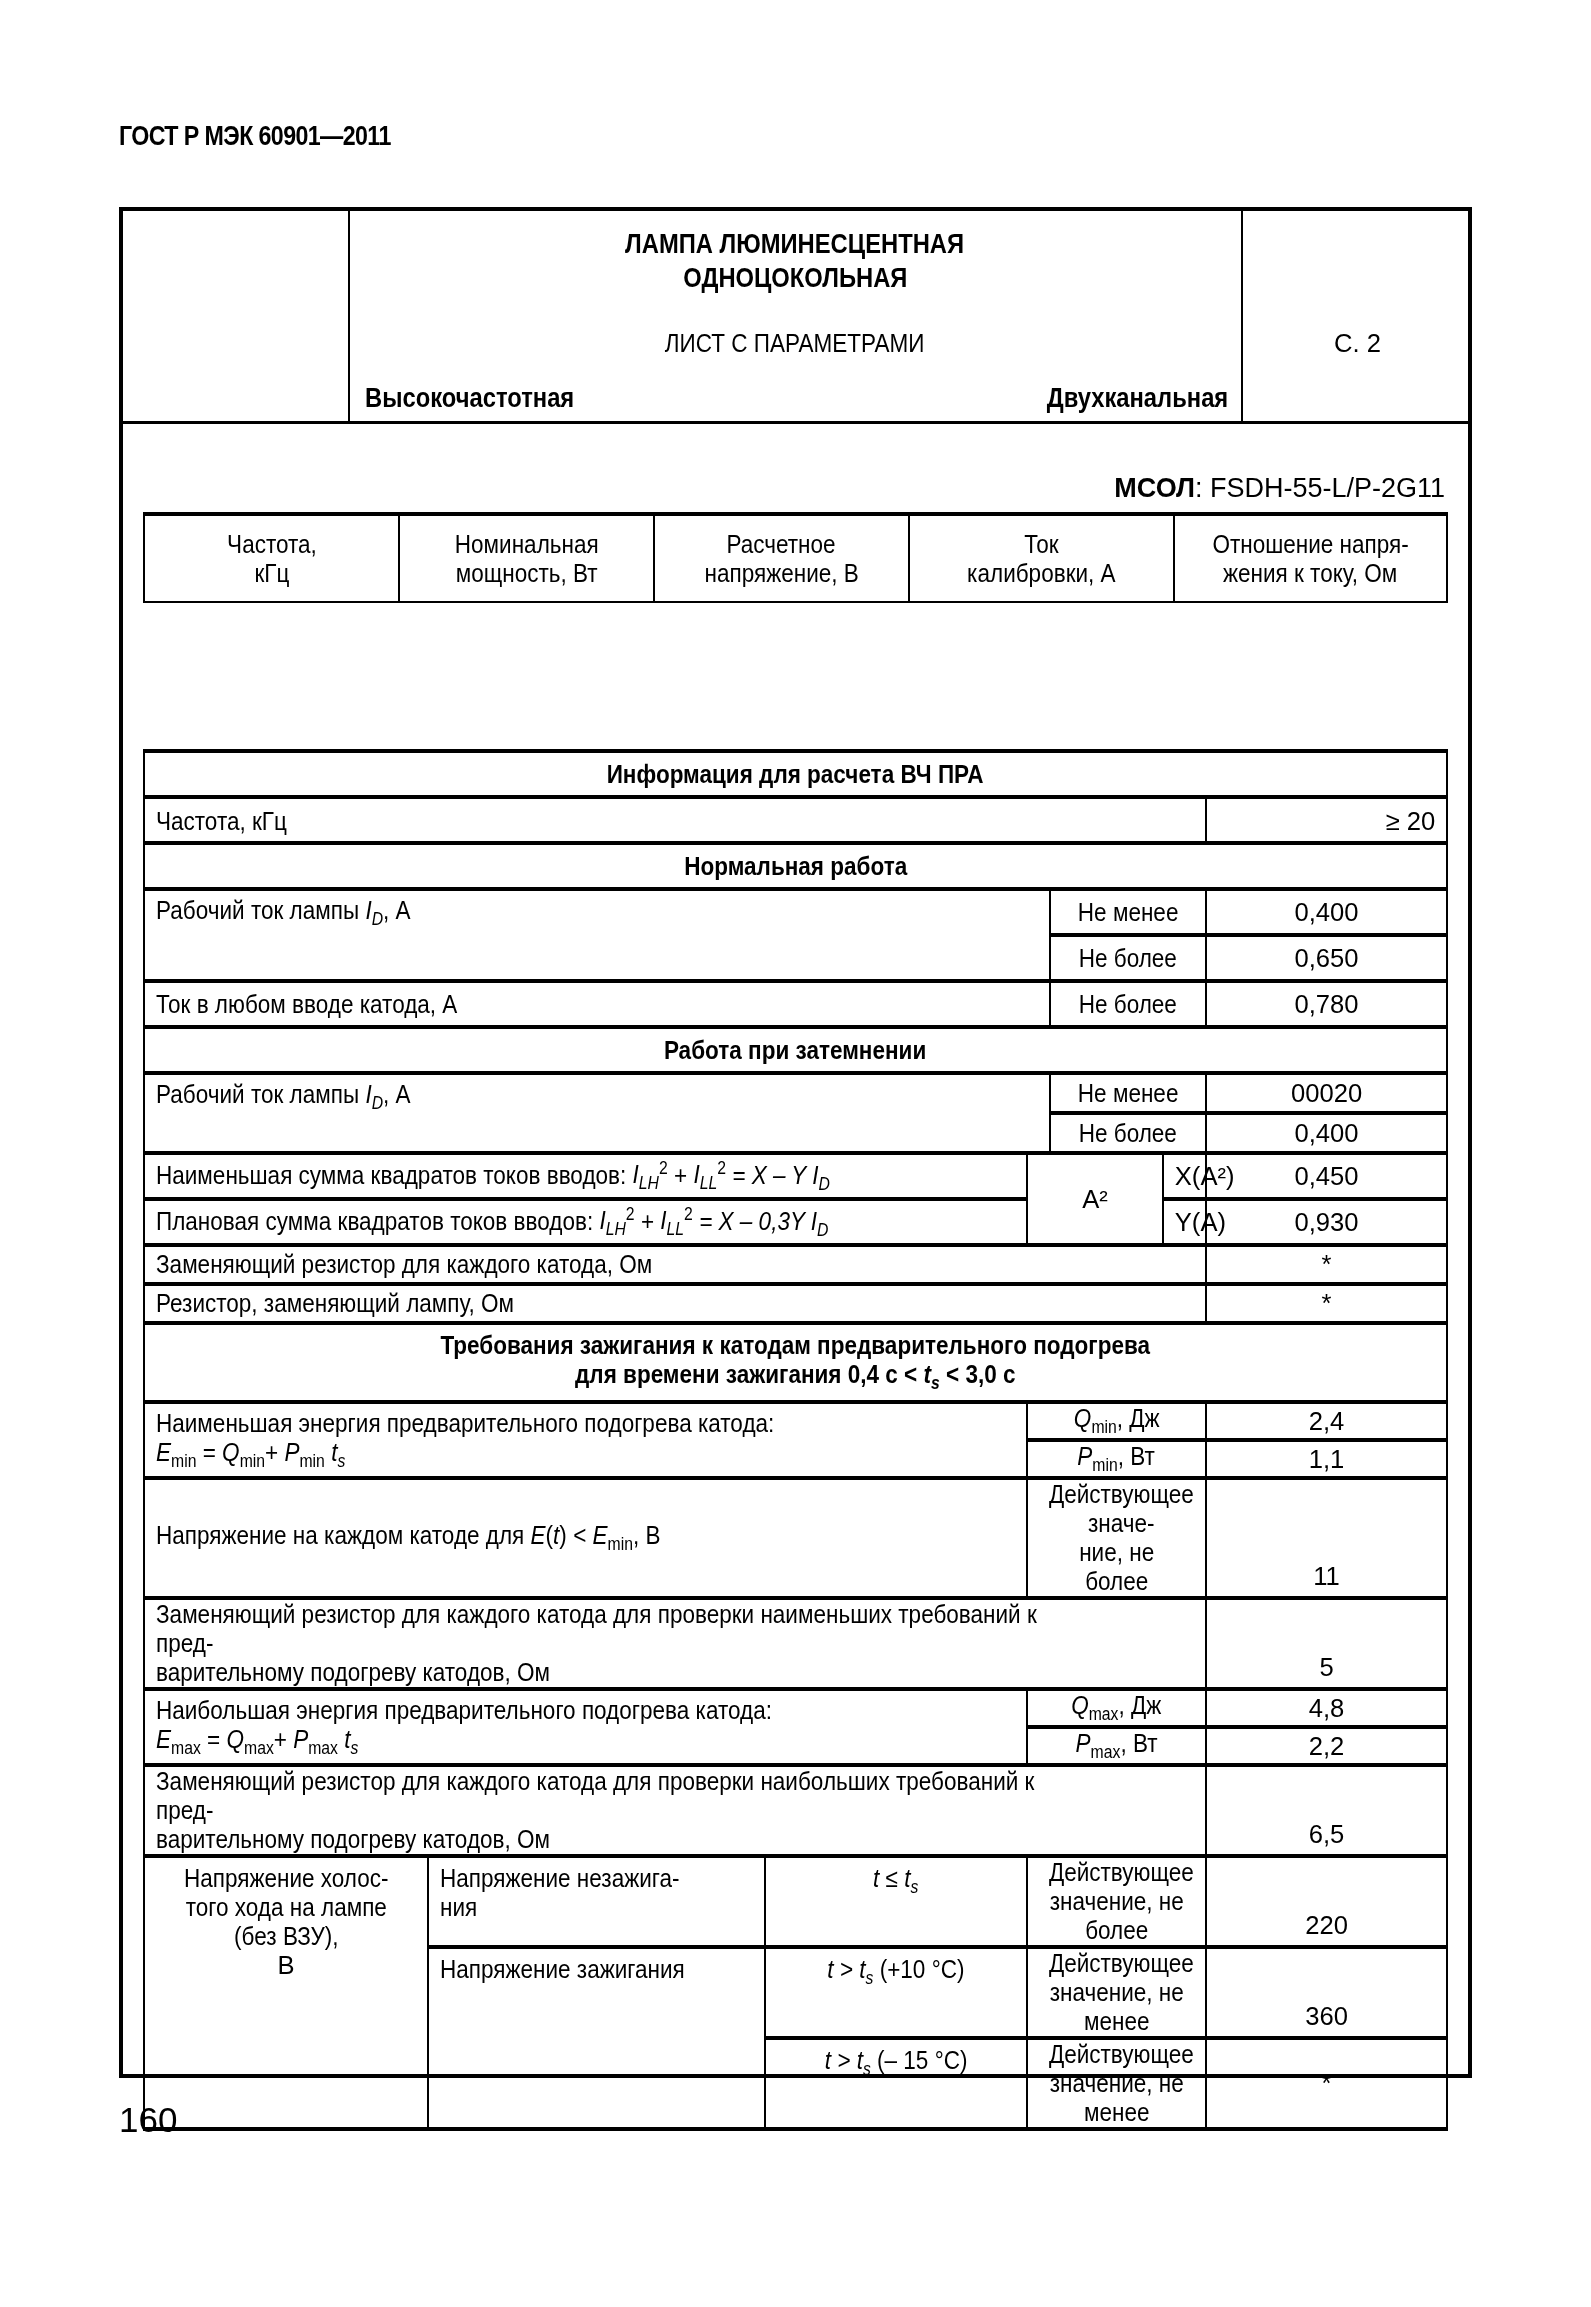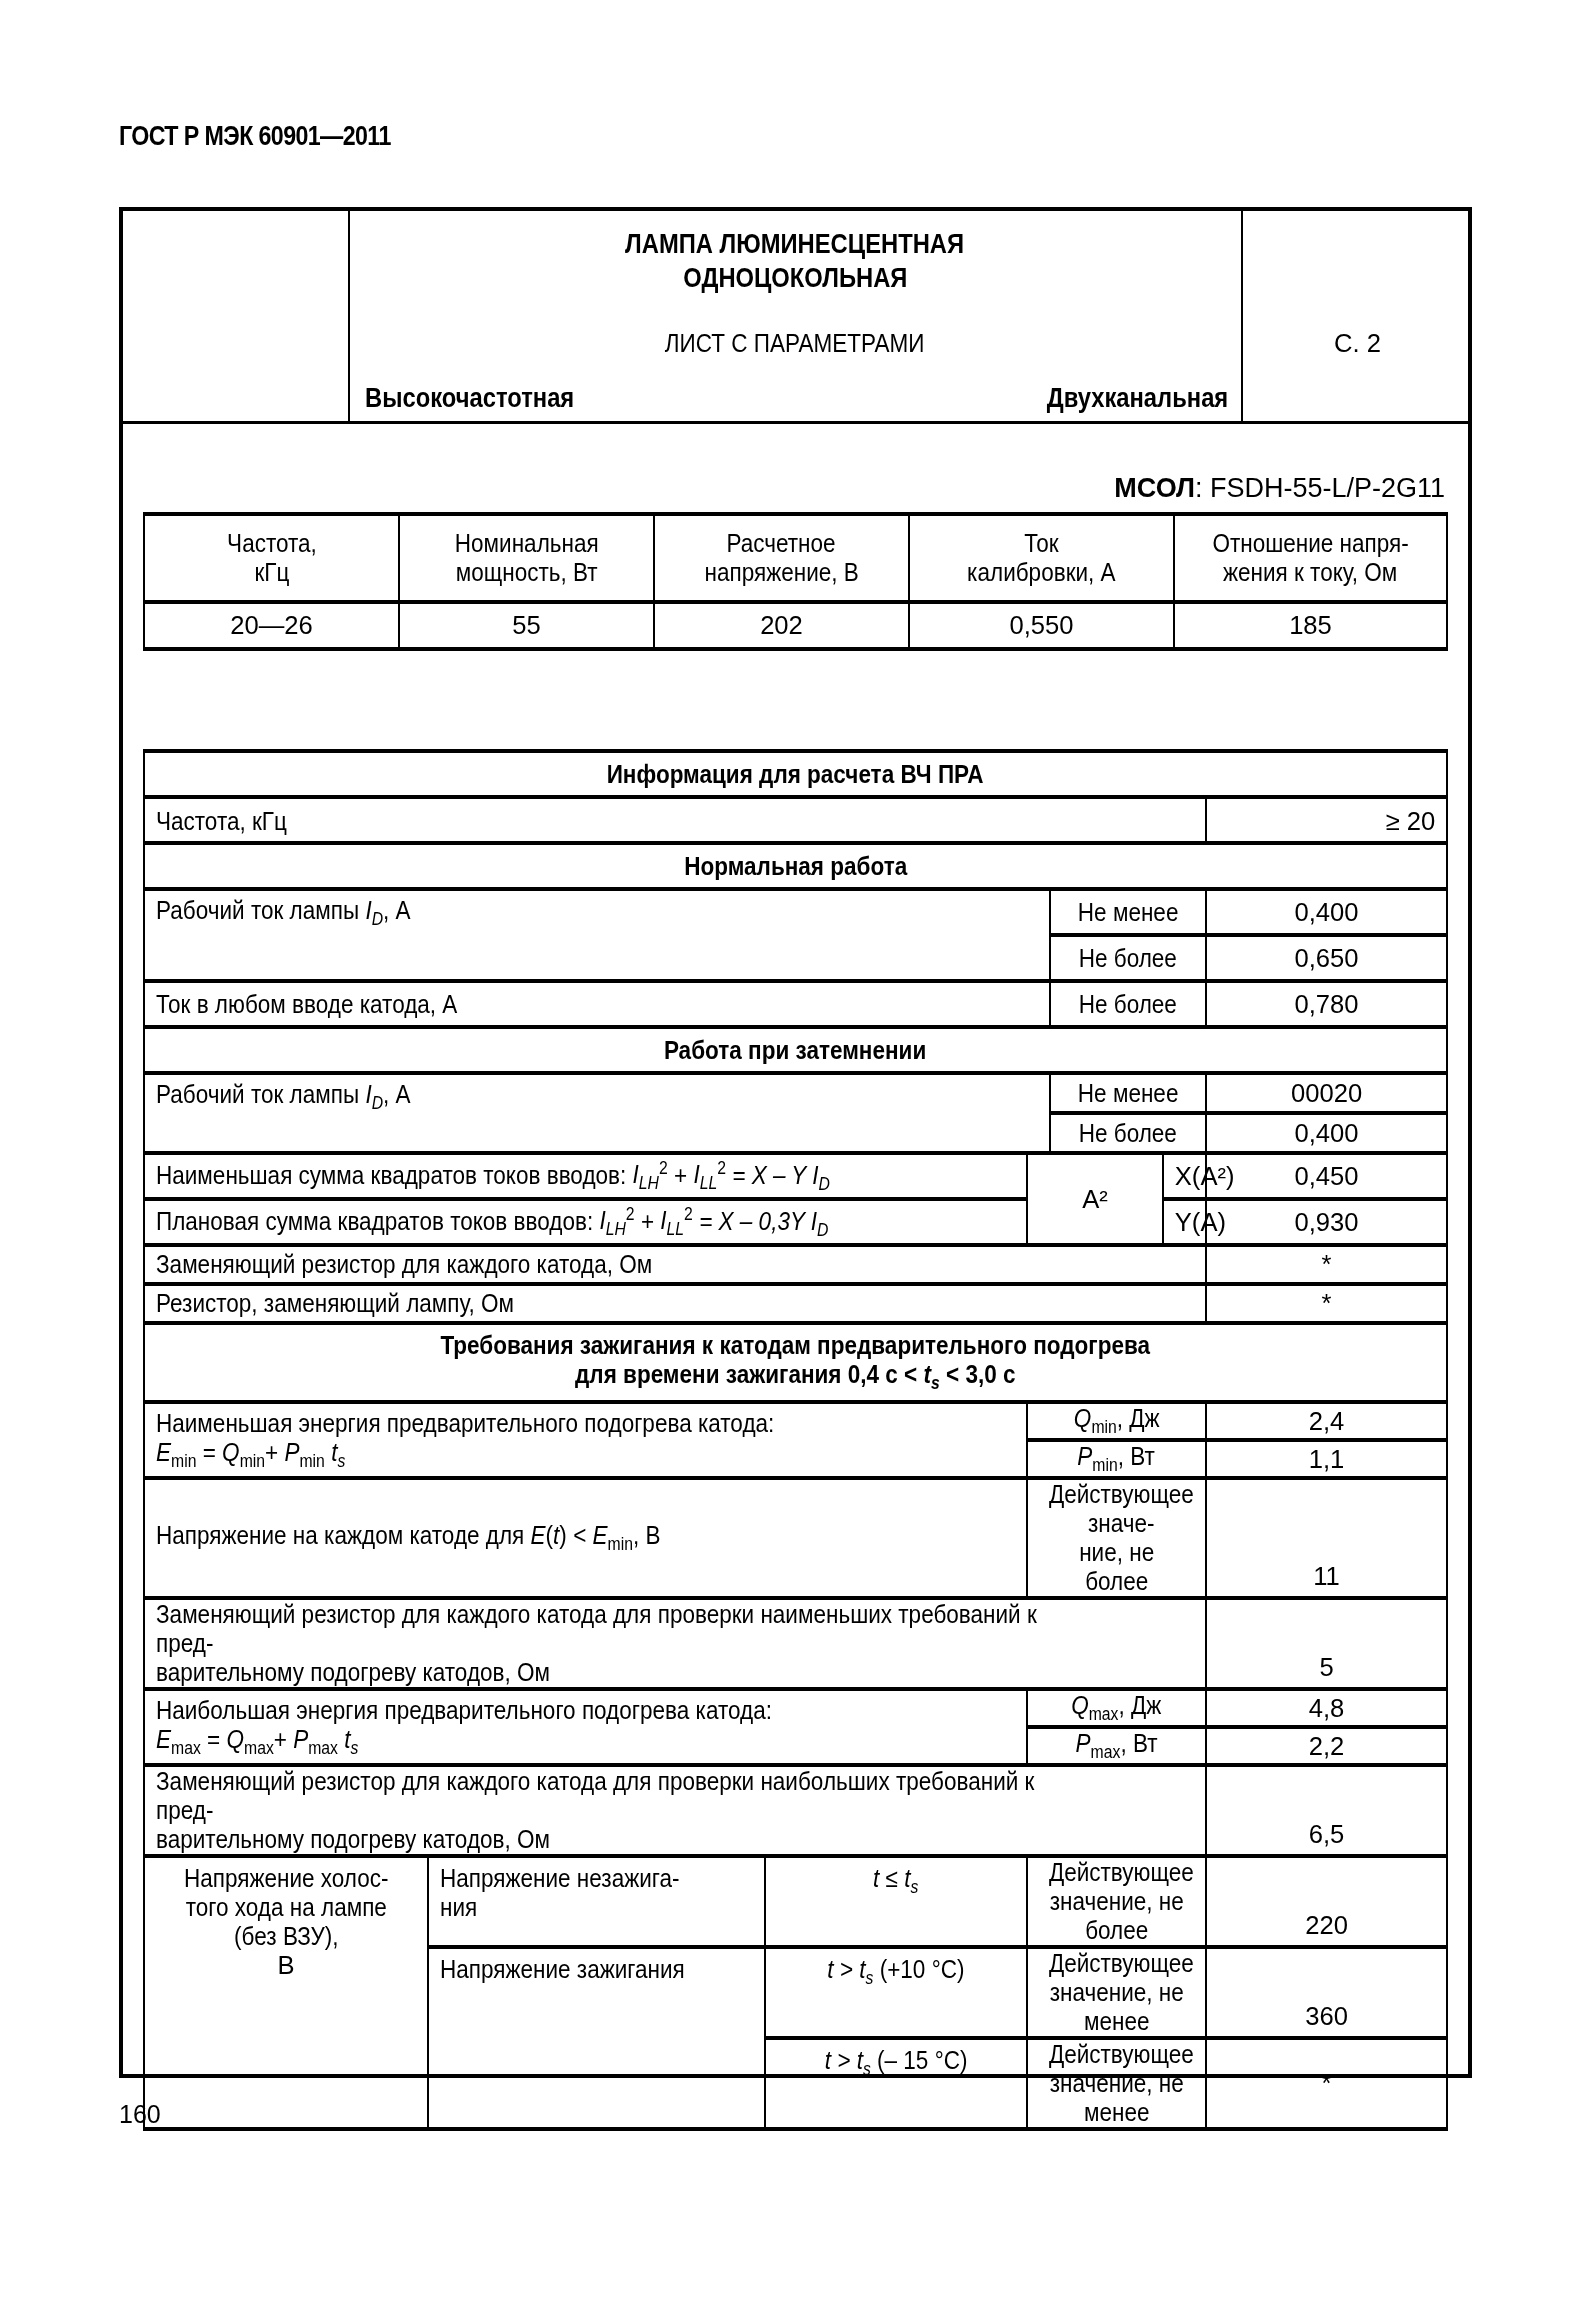--- a/index.html
+++ b/index.html
@@ -8,21 +8,21 @@
   .abs { position:absolute; }
   .doc-code { left:119px; top:121px; font-size:27px; font-weight:bold; letter-spacing:-0.7px; transform:scaleX(0.86); transform-origin:left top; }
   .frame { left:119px; top:207px; width:1353px; height:1871px; border:4px solid #000; box-sizing:border-box; }
   .hline { position:absolute; background:#000; }
   .vline { position:absolute; background:#000; }
   .txt { position:absolute; white-space:nowrap; }
   .c { text-align:center; }
   .b { font-weight:bold; }
   .f40 { font-size:27px; }
   .f38 { font-size:25.6px; }
-  .page-num { left:119px; top:2100px; font-size:25px; }
+  .page-num { left:119px; top:2100px; font-size:35px; }
   table.grid { position:absolute; border-collapse:collapse; table-layout:fixed; }
   table.grid td { border:2px solid #000; padding:0 10.8px; font-size:25.6px; vertical-align:middle; box-sizing:border-box; }
   table.grid td.thick-top { border-top:4px solid #000; }
   table.grid td.center { text-align:center; }
   table.grid td.bold { font-weight:bold; }
   table.grid td.top { vertical-align:top; padding-top:5.4px; }
   table.grid td.bottom { vertical-align:bottom; padding-bottom:5.4px; }
   .in { display:inline-block; transform:scaleX(0.88); transform-origin:left center; }
   .inc { display:inline-block; transform:scaleX(0.88); transform-origin:center center; }
   i, .it { font-style:italic; }
@@ -57,27 +57,20 @@
       <col style="width:273px">
     </colgroup>
   <tbody>
   <tr style="height:88px;">
     <td class="center thick-top"><span class="inc">Частота,</span><br><span class="inc">кГц</span></td>
     <td class="center thick-top"><span class="inc">Номинальная</span><br><span class="inc">мощность, Вт</span></td>
     <td class="center thick-top"><span class="inc">Расчетное</span><br><span class="inc">напряжение, В</span></td>
     <td class="center thick-top"><span class="inc">Ток</span><br><span class="inc">калибровки, А</span></td>
     <td class="center thick-top"><span class="inc">Отношение напря-</span><br><span class="inc">жения к току, Ом</span></td>
   </tr>
-  <tr style="height:47px;">
-    <td class="center thick-top" style="border-bottom:4px solid #000;">20—26</td>
-    <td class="center thick-top" style="border-bottom:4px solid #000;">55</td>
-    <td class="center thick-top" style="border-bottom:4px solid #000;">202</td>
-    <td class="center thick-top" style="border-bottom:4px solid #000;">0,550</td>
-    <td class="center thick-top" style="border-bottom:4px solid #000;">185</td>
-  </tr>
 </tbody>
   </table>
 
 <table class="grid" style="left:143px; top:749px; width:1303px;padding-left:47px;">
   <colgroup>
     <col style="width:284px">
     <col style="width:337px">
     <col style="width:262px">
     <col style="width:23px">
     <col style="width:113px">

